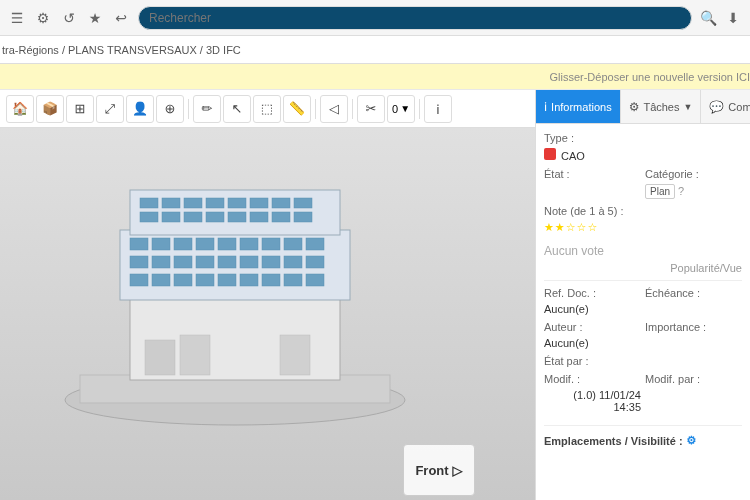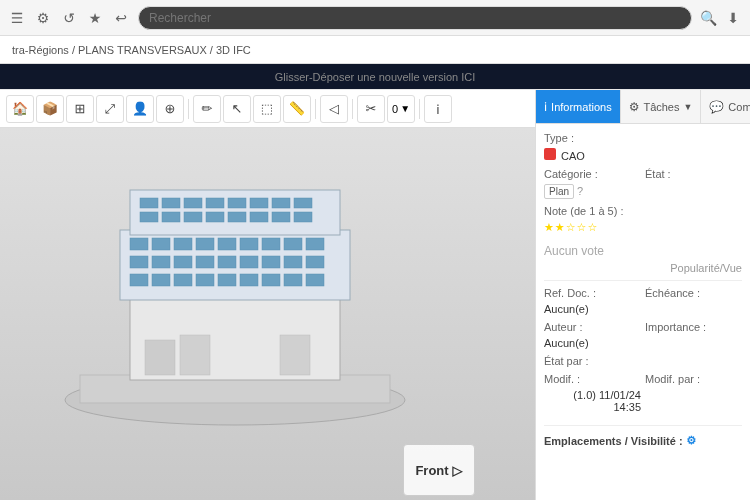--- a/index.html
+++ b/index.html
@@ -29,21 +29,21 @@
       justify-content: center;
       font-size: 14px;
     }
     .browser-search {
       flex: 1;
       height: 24px;
       border: 1px solid #ddd;
       border-radius: 12px;
       padding: 0 10px;
       font-size: 12px;
-      background: #404040;
+      background: #0c4a6e;
       color: #999;
     }
     .browser-right-icons {
       display: flex;
       gap: 6px;
     }
 
     
     .app-container {
       display: flex;
@@ -51,33 +51,33 @@
       height: 464px;
     }
 
     
     .breadcrumb-bar {
       height: 28px;
       background: white;
       border-bottom: 1px solid #ddd;
       display: flex;
       align-items: center;
-      padding: 0 12px;
+      padding: 0 2px;
       font-size: 11px;
       color: #555;
     }
 
     
     .upload-bar {
       height: 26px;
-      background: #0f172a;
+      background: #fef9c3;
       border-bottom: 1px solid #e8e8e8;
       display: flex;
       align-items: center;
-      justify-content: center;
+      justify-content: flex-end;
       font-size: 11px;
       color: #888;
     }
 
     
     .main-content {
       display: flex;
       flex: 1;
       overflow: hidden;
     }
@@ -430,32 +430,32 @@
                 <span class="cao-badge"></span>
                 <span>CAO</span>
               </span>
             </div>
           </div>
         </div>
 
         <div class="two-col">
           <div class="col">
             <div class="panel-row">
+              <span class="panel-label">État :</span>
+            </div>
+          </div>
+          <div class="col">
+            <div class="panel-row">
               <span class="panel-label">Catégorie :</span>
               <span class="panel-value">
                 <span class="plan-badge">Plan</span>
                 <span style="color:#999;font-size:11px;">?</span>
               </span>
             </div>
           </div>
-          <div class="col">
-            <div class="panel-row">
-              <span class="panel-label">État :</span>
-            </div>
-          </div>
         </div>
 
         <div class="panel-row">
           <span class="panel-label">Note (de 1 à 5) :</span>
           <span class="panel-value">
             <span class="stars">★★☆☆☆</span>
           </span>
         </div>
         <div class="panel-row">
           <span class="panel-label"></span>

